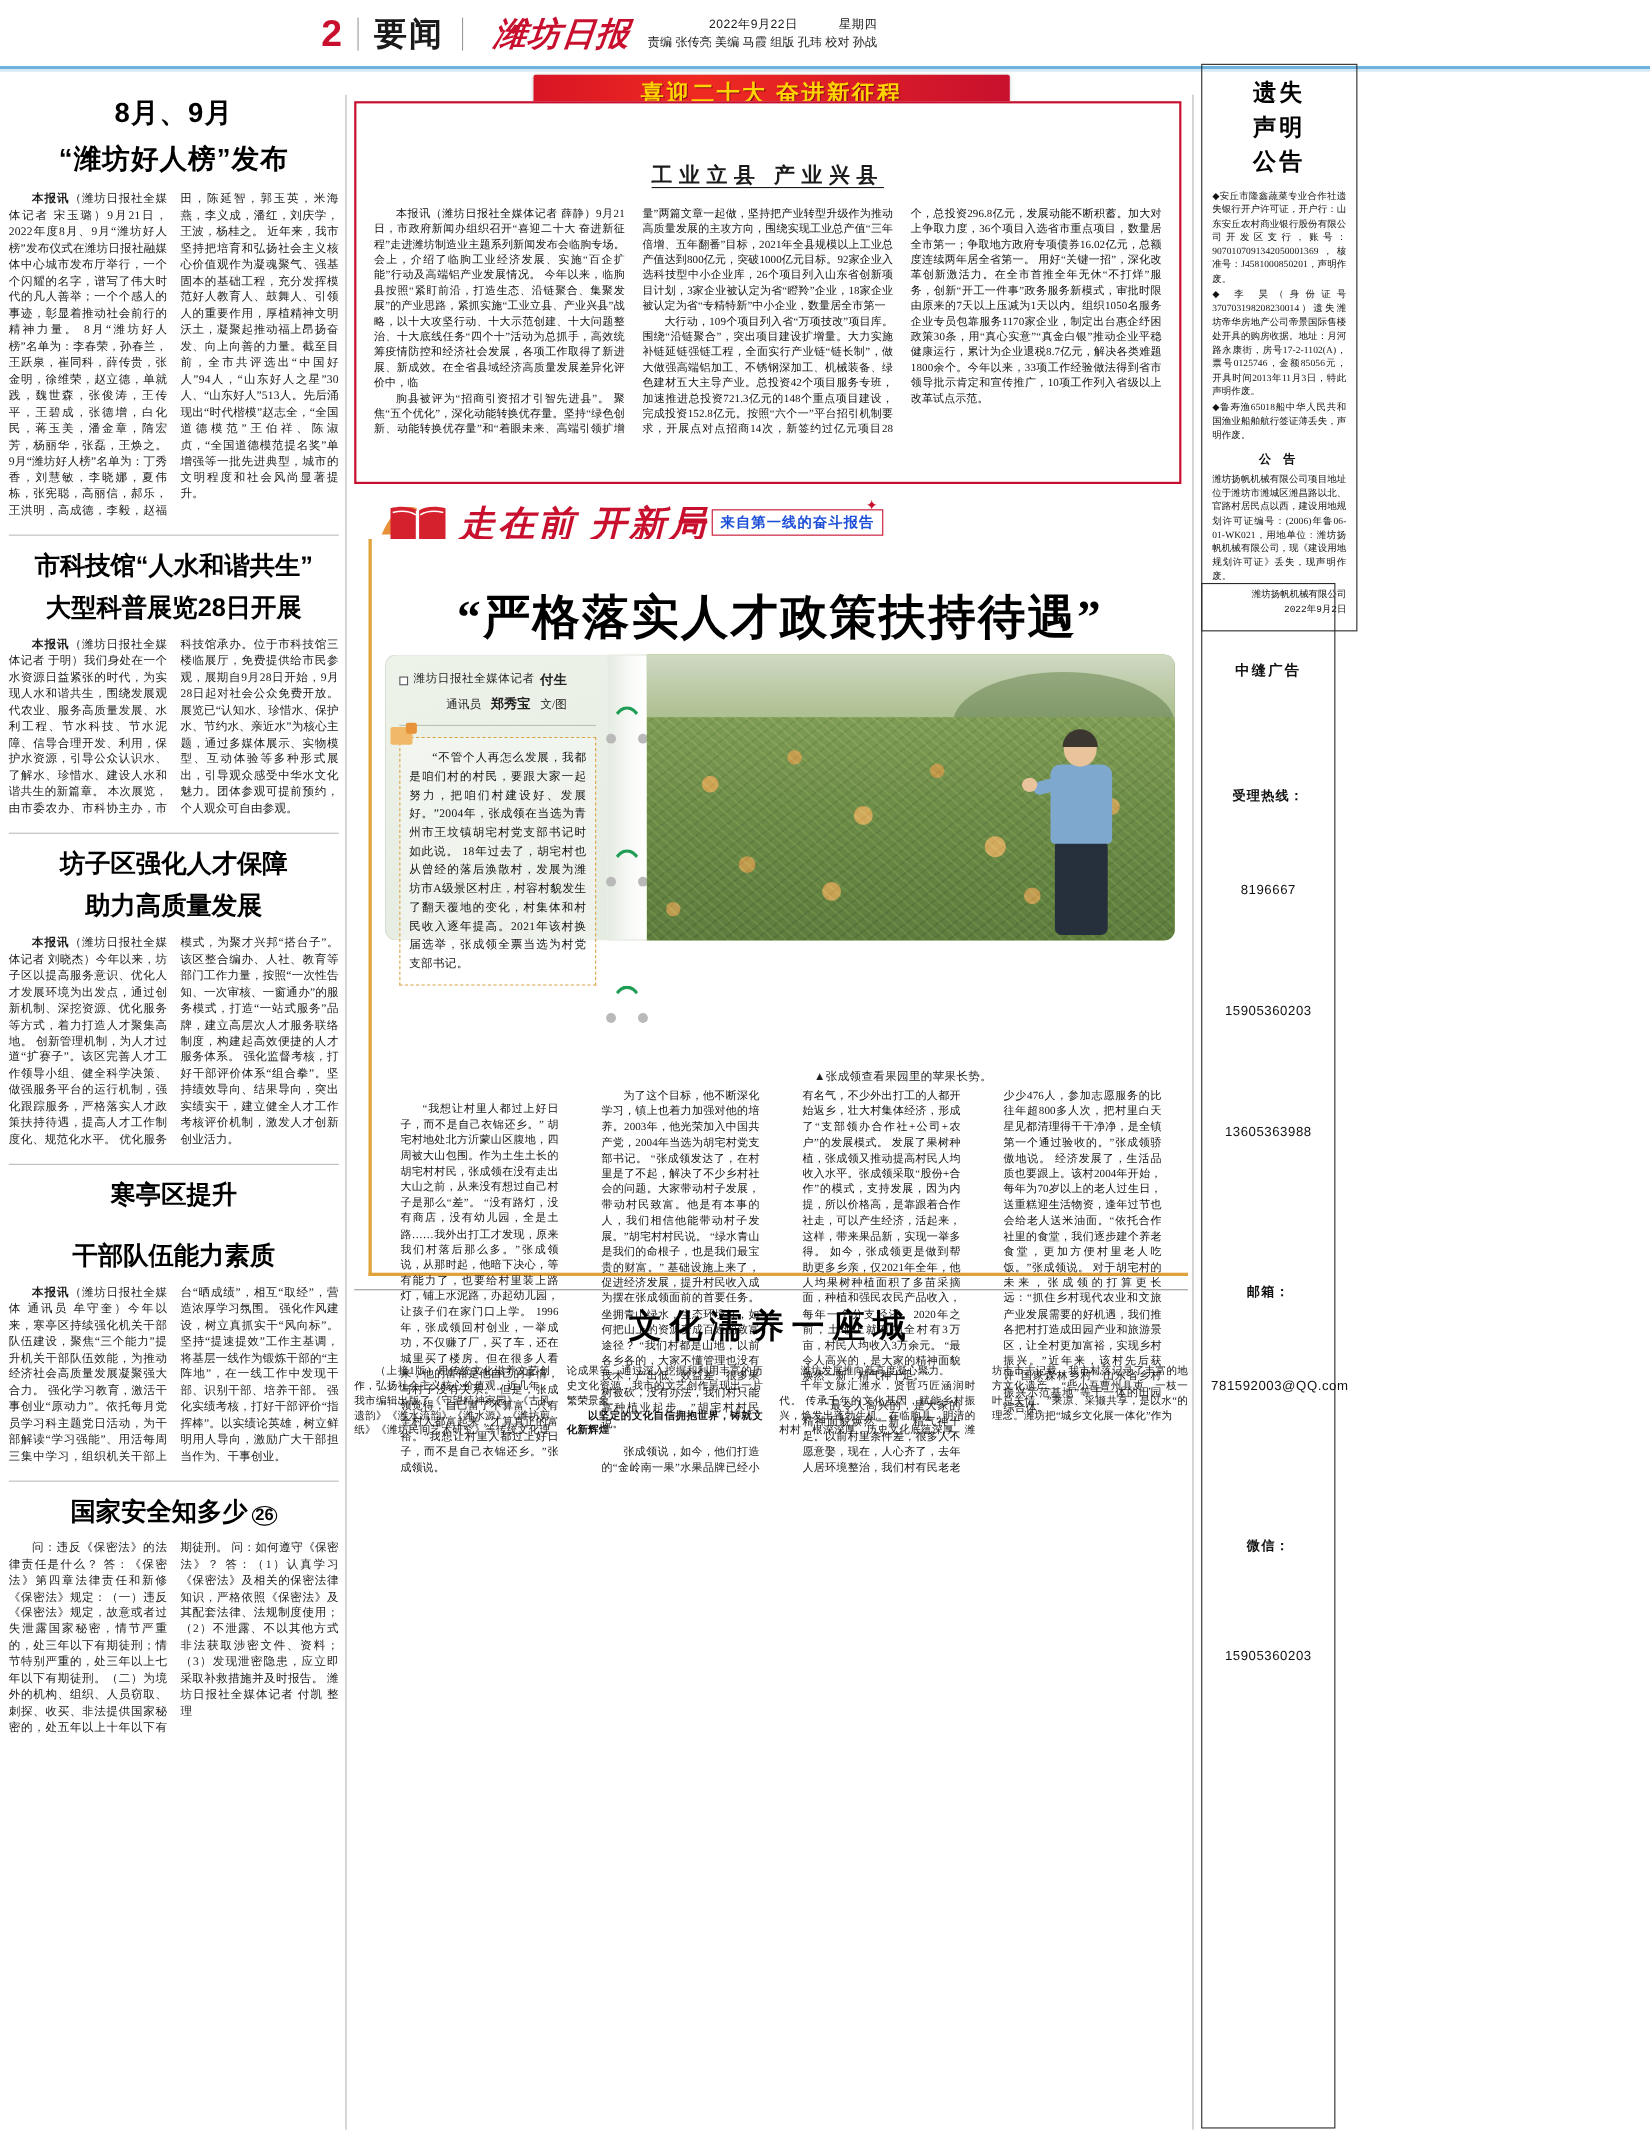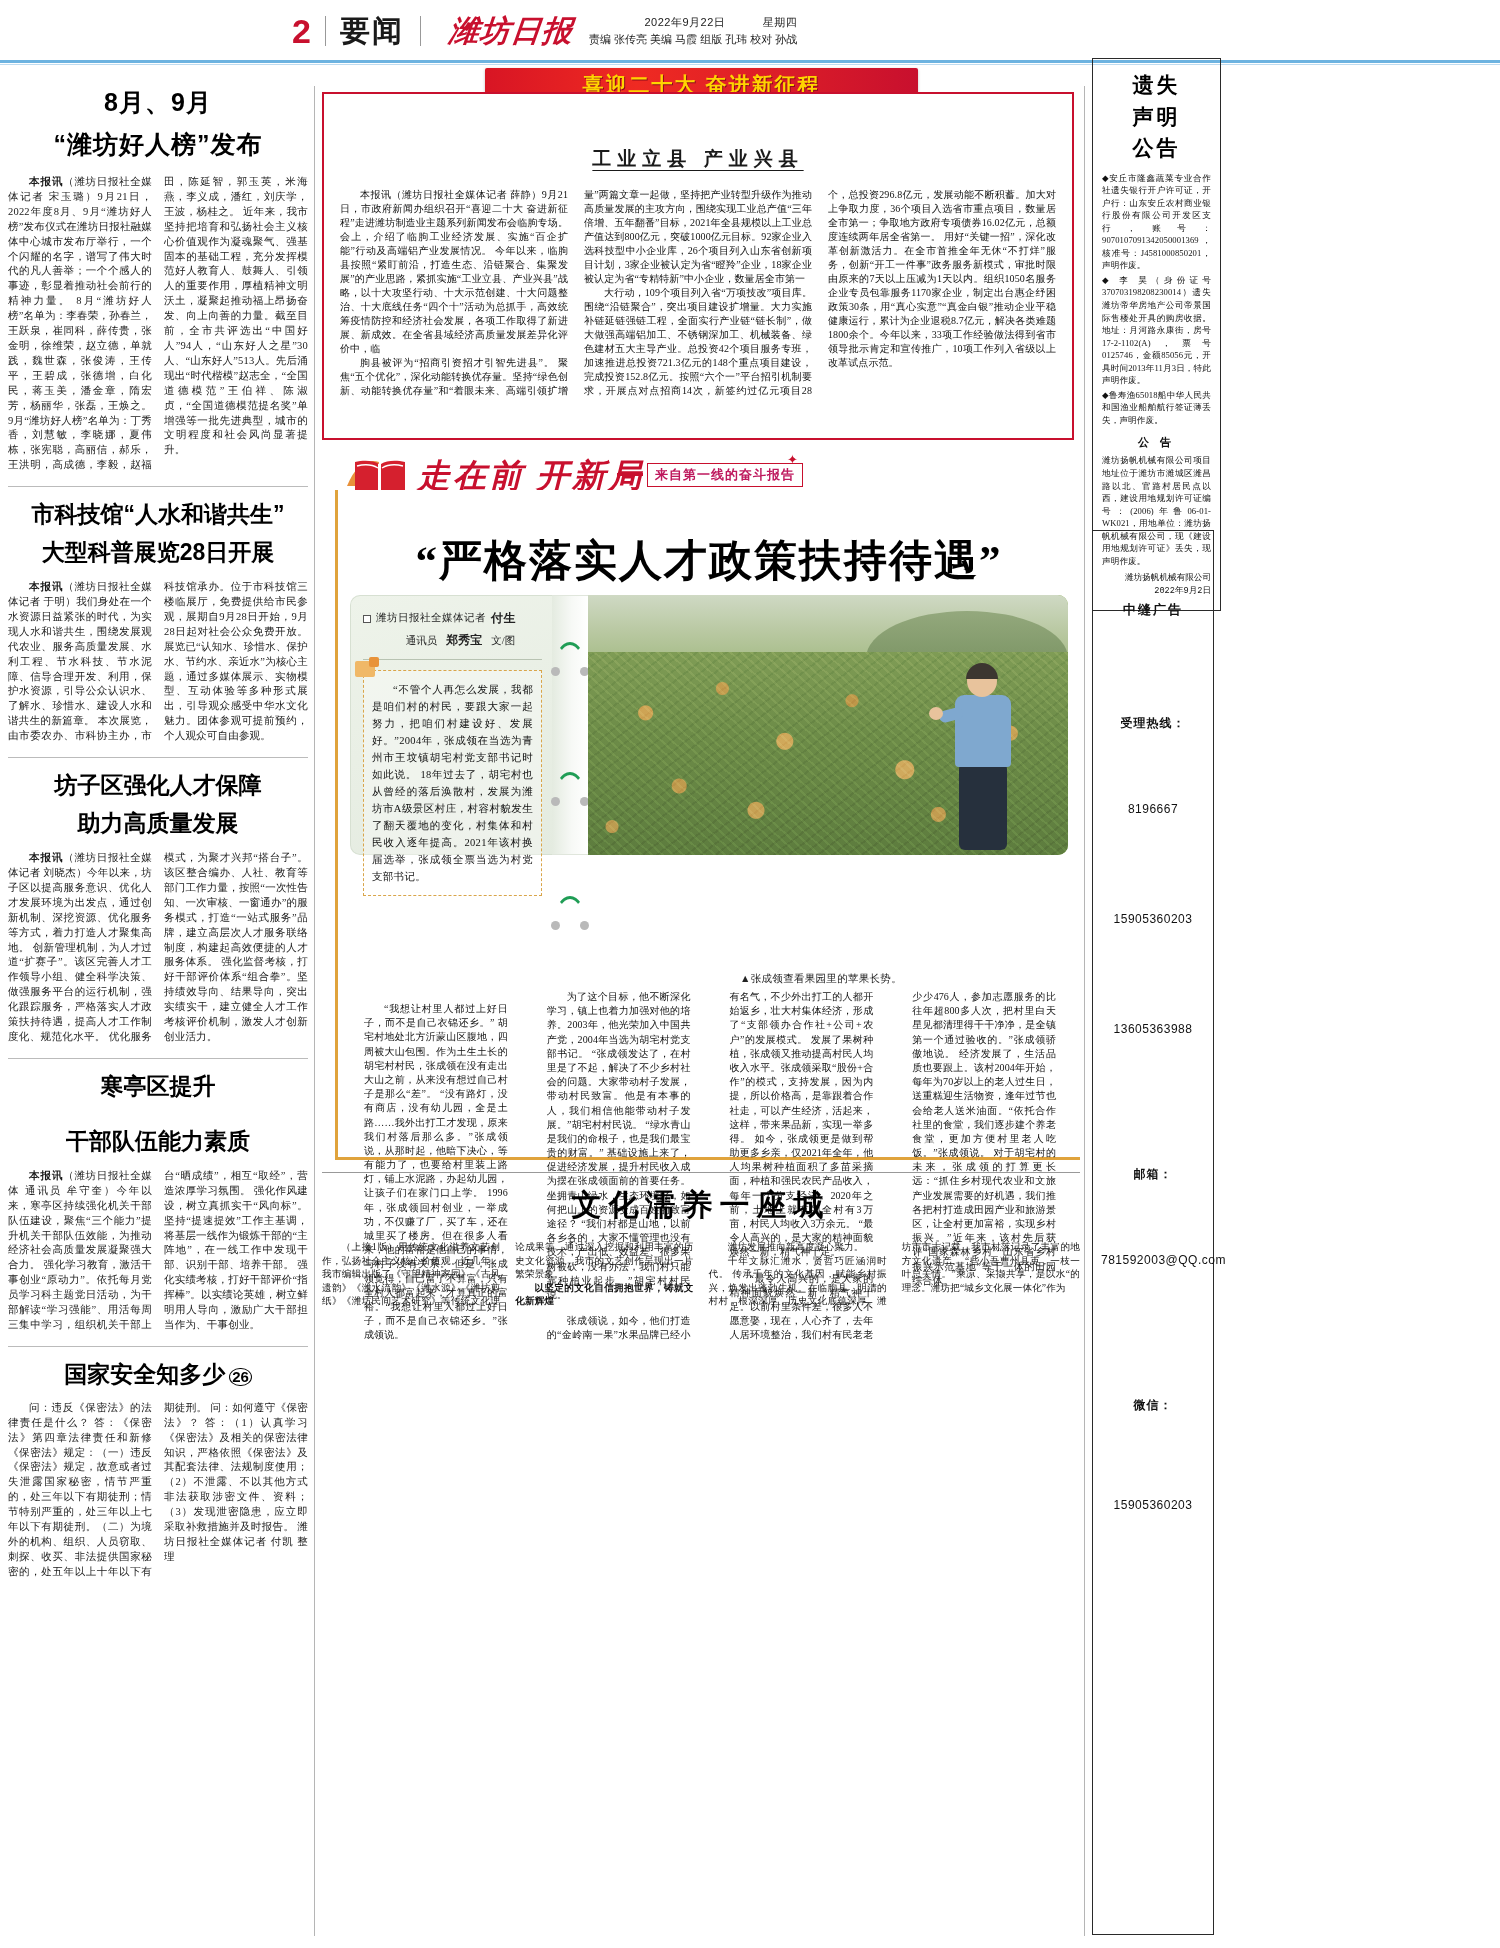--- a/index.html
+++ b/index.html
@@ -213,21 +213,21 @@
     position: absolute; left: 282px; top: 21px;
     width: 26px; height: 3px; background: #c8102e;
   }
   .zzq-sub {
     position: absolute; left: 312px; top: 11px;
     border: 1px solid #c8102e;
     padding: 2px 7px;
     font-family: "Liberation Sans", sans-serif;
     font-size: 13px;
     font-weight: 700;
-    color: #be185d;
+    color: #1d4ed8;
     letter-spacing: 1px;
   }
   .zzq-rule {
     position: absolute; left: 470px; top: 45px;
     width: 275px; height: 2px; background: #e0a33c;
   }
   .zzq-birds {
     position: absolute; left: 452px; top: 0px;
     color: #c8102e; font-size: 13px;
   }
@@ -423,21 +423,21 @@
 
   
   .col-right {
     position: absolute;
     left: 1092px; top: 58px;
     width: 400px;
   }
   .notice-box {
     border: 1px solid #2a2a2a;
     padding: 10px 9px 12px 9px;
-    width: 129px;
+    width: 142px;
   }
   .notice-title {
     text-align: center;
     font-family: "Liberation Sans", sans-serif;
     font-weight: 700;
     font-size: 21px;
     letter-spacing: 3px;
     line-height: 1.5;
     color: #000;
     margin-bottom: 8px;

